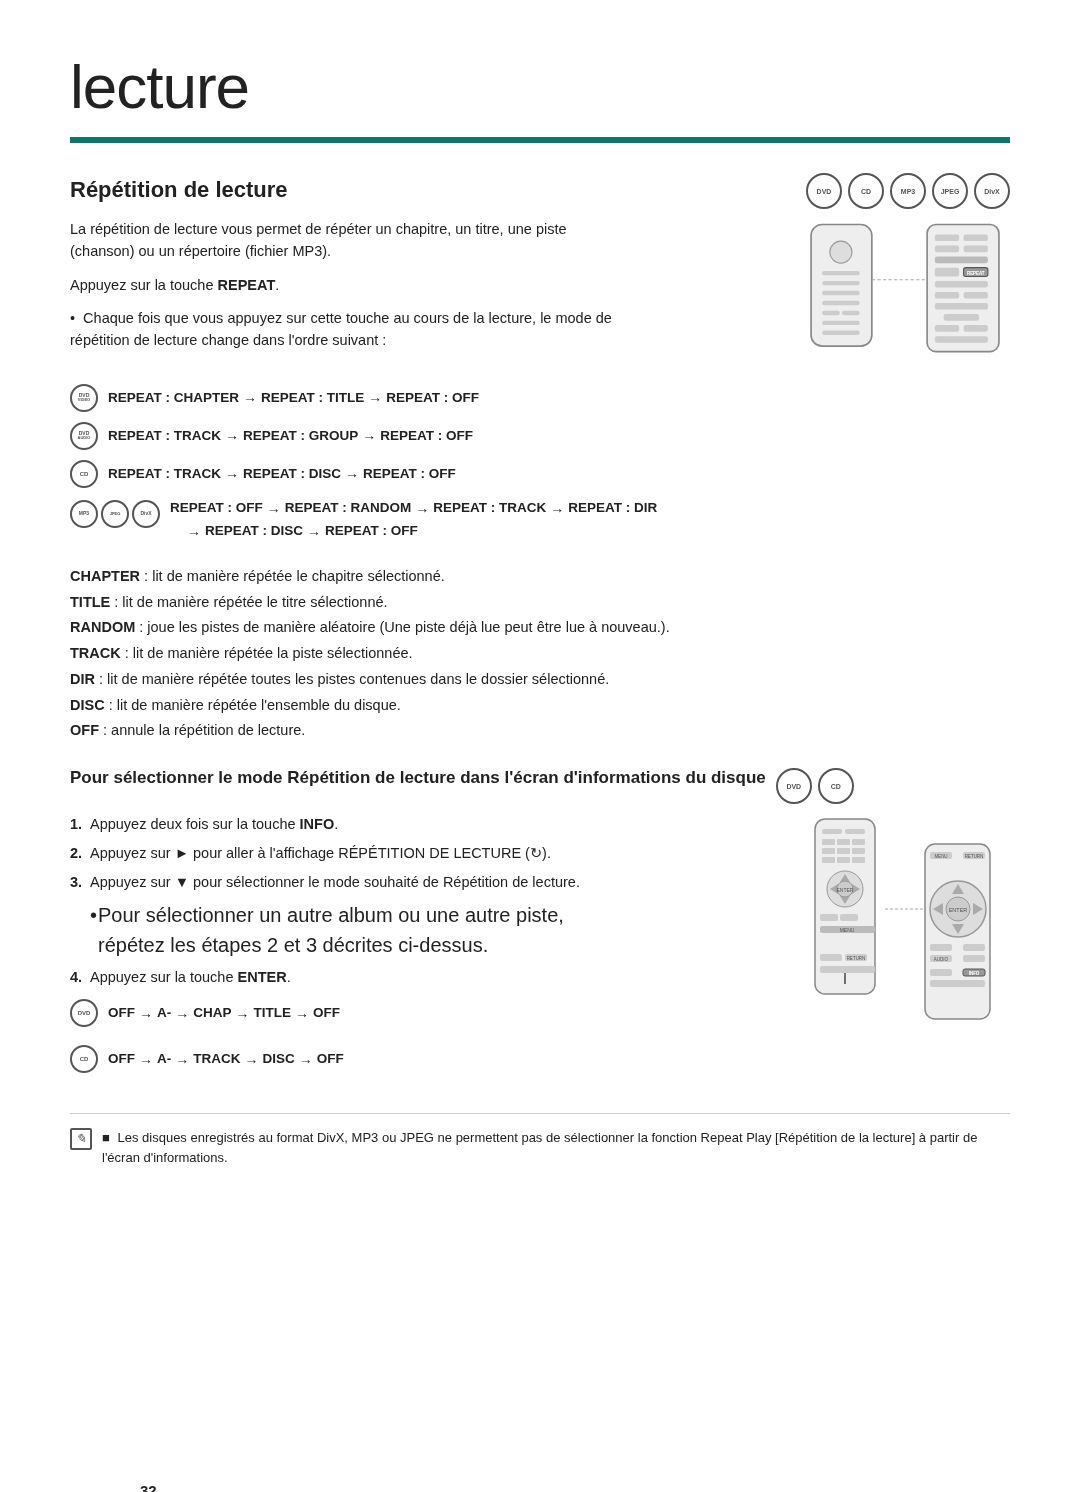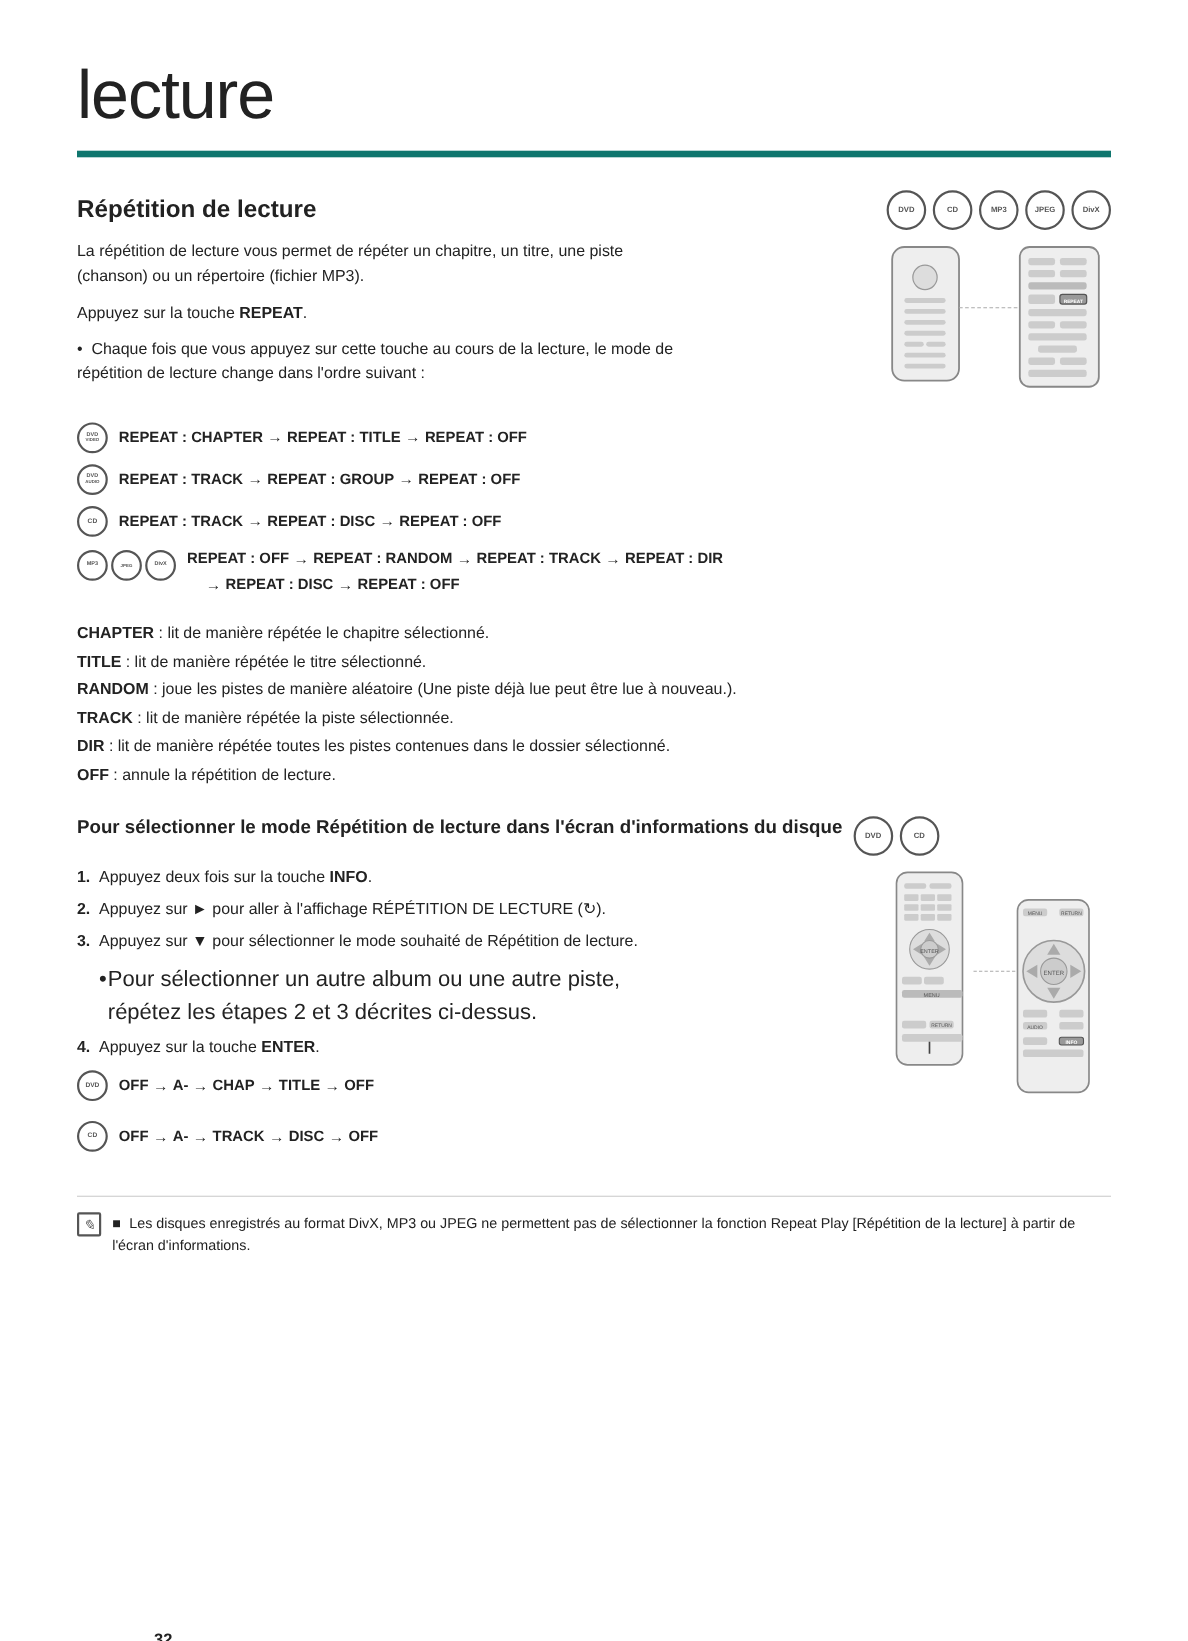--- a/index.html
+++ b/index.html
@@ -412,20 +412,21 @@
       </div>
     </div>
   </div>
 
   <div class="definitions">
     <p class="def-line"><strong>CHAPTER</strong> : lit de manière répétée le chapitre sélectionné.</p>
     <p class="def-line"><strong>TITLE</strong> : lit de manière répétée le titre sélectionné.</p>
     <p class="def-line"><strong>RANDOM</strong> : joue les pistes de manière aléatoire (Une piste déjà lue peut être lue à nouveau.).</p>
     <p class="def-line"><strong>TRACK</strong> : lit de manière répétée la piste sélectionnée.</p>
     <p class="def-line"><strong>DIR</strong> : lit de manière répétée toutes les pistes contenues dans le dossier sélectionné.</p>
+    <p class="def-line"><strong>DISC</strong> : lit de manière répétée l'ensemble du disque.</p>
     <p class="def-line"><strong>OFF</strong> : annule la répétition de lecture.</p>
   </div>
 
   <div class="section2-header-row">
     <h2 class="section2-heading">Pour sélectionner le mode Répétition de lecture dans l'écran d'informations du disque</h2>
     <div class="icons-row" style="flex-shrink:0; margin-left:10px; margin-top:2px;">
       <div class="disc-icon dvd">
           <span>DVD</span>
         </div>
       <div class="disc-icon cd">

